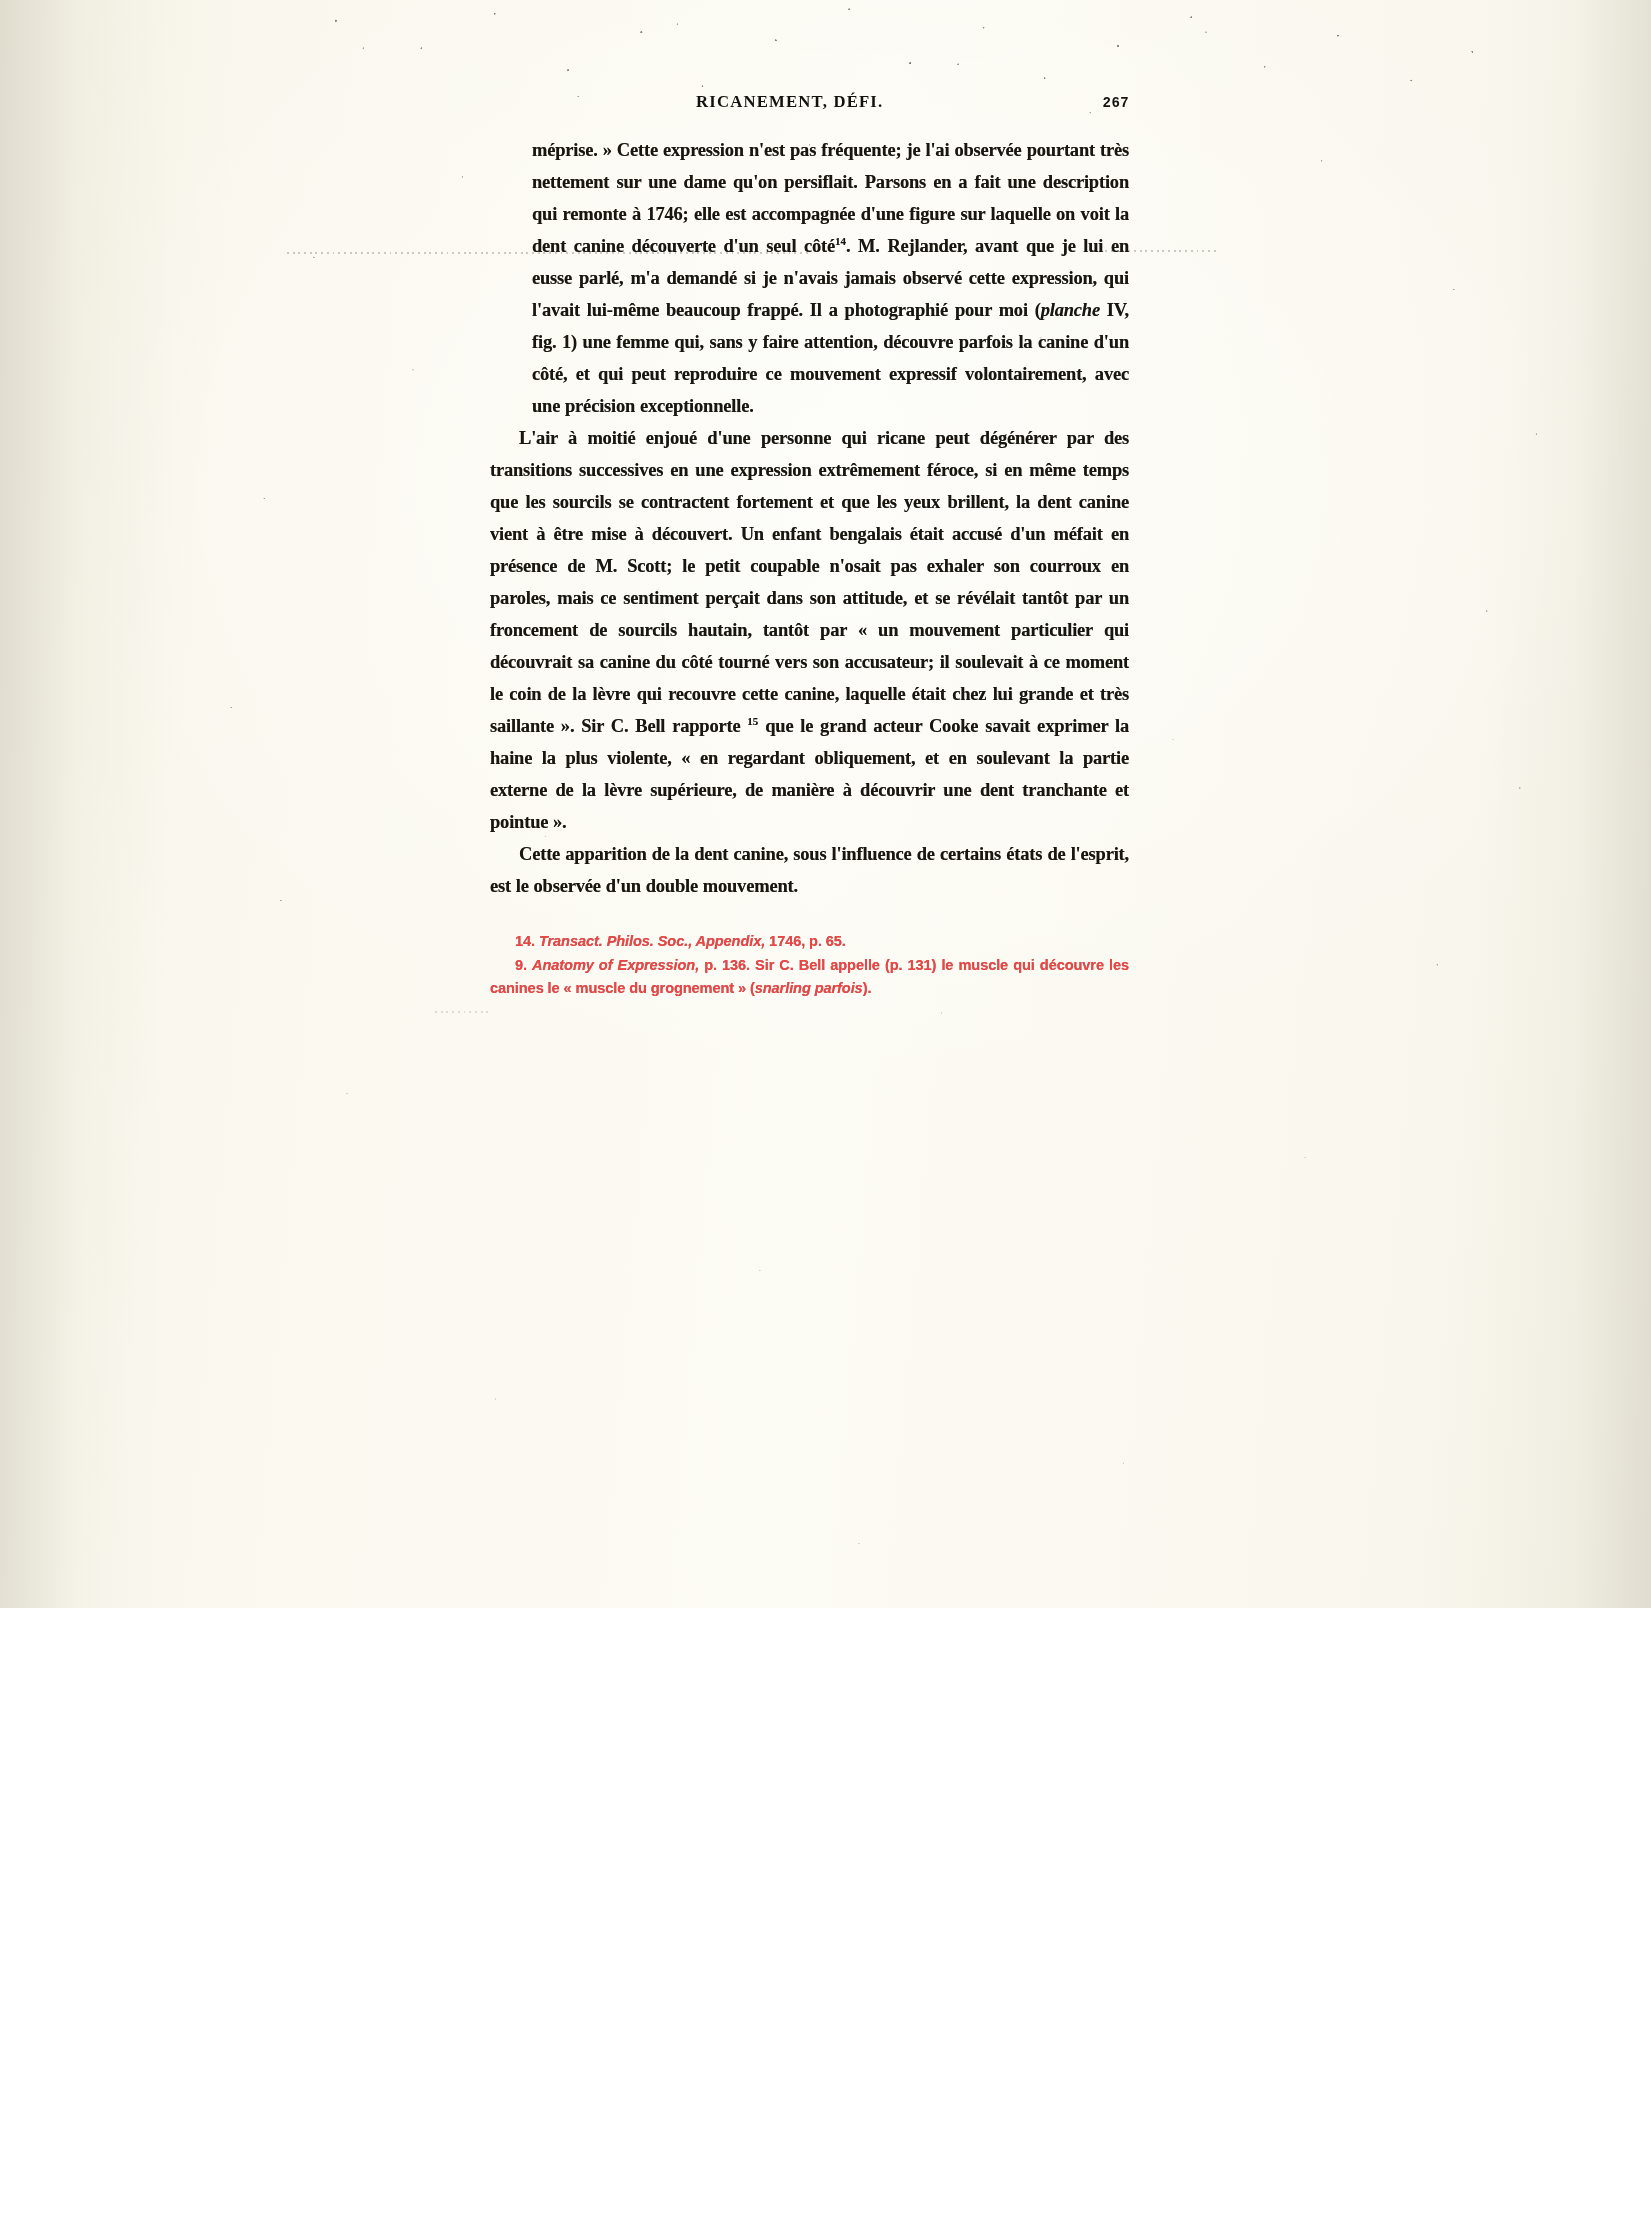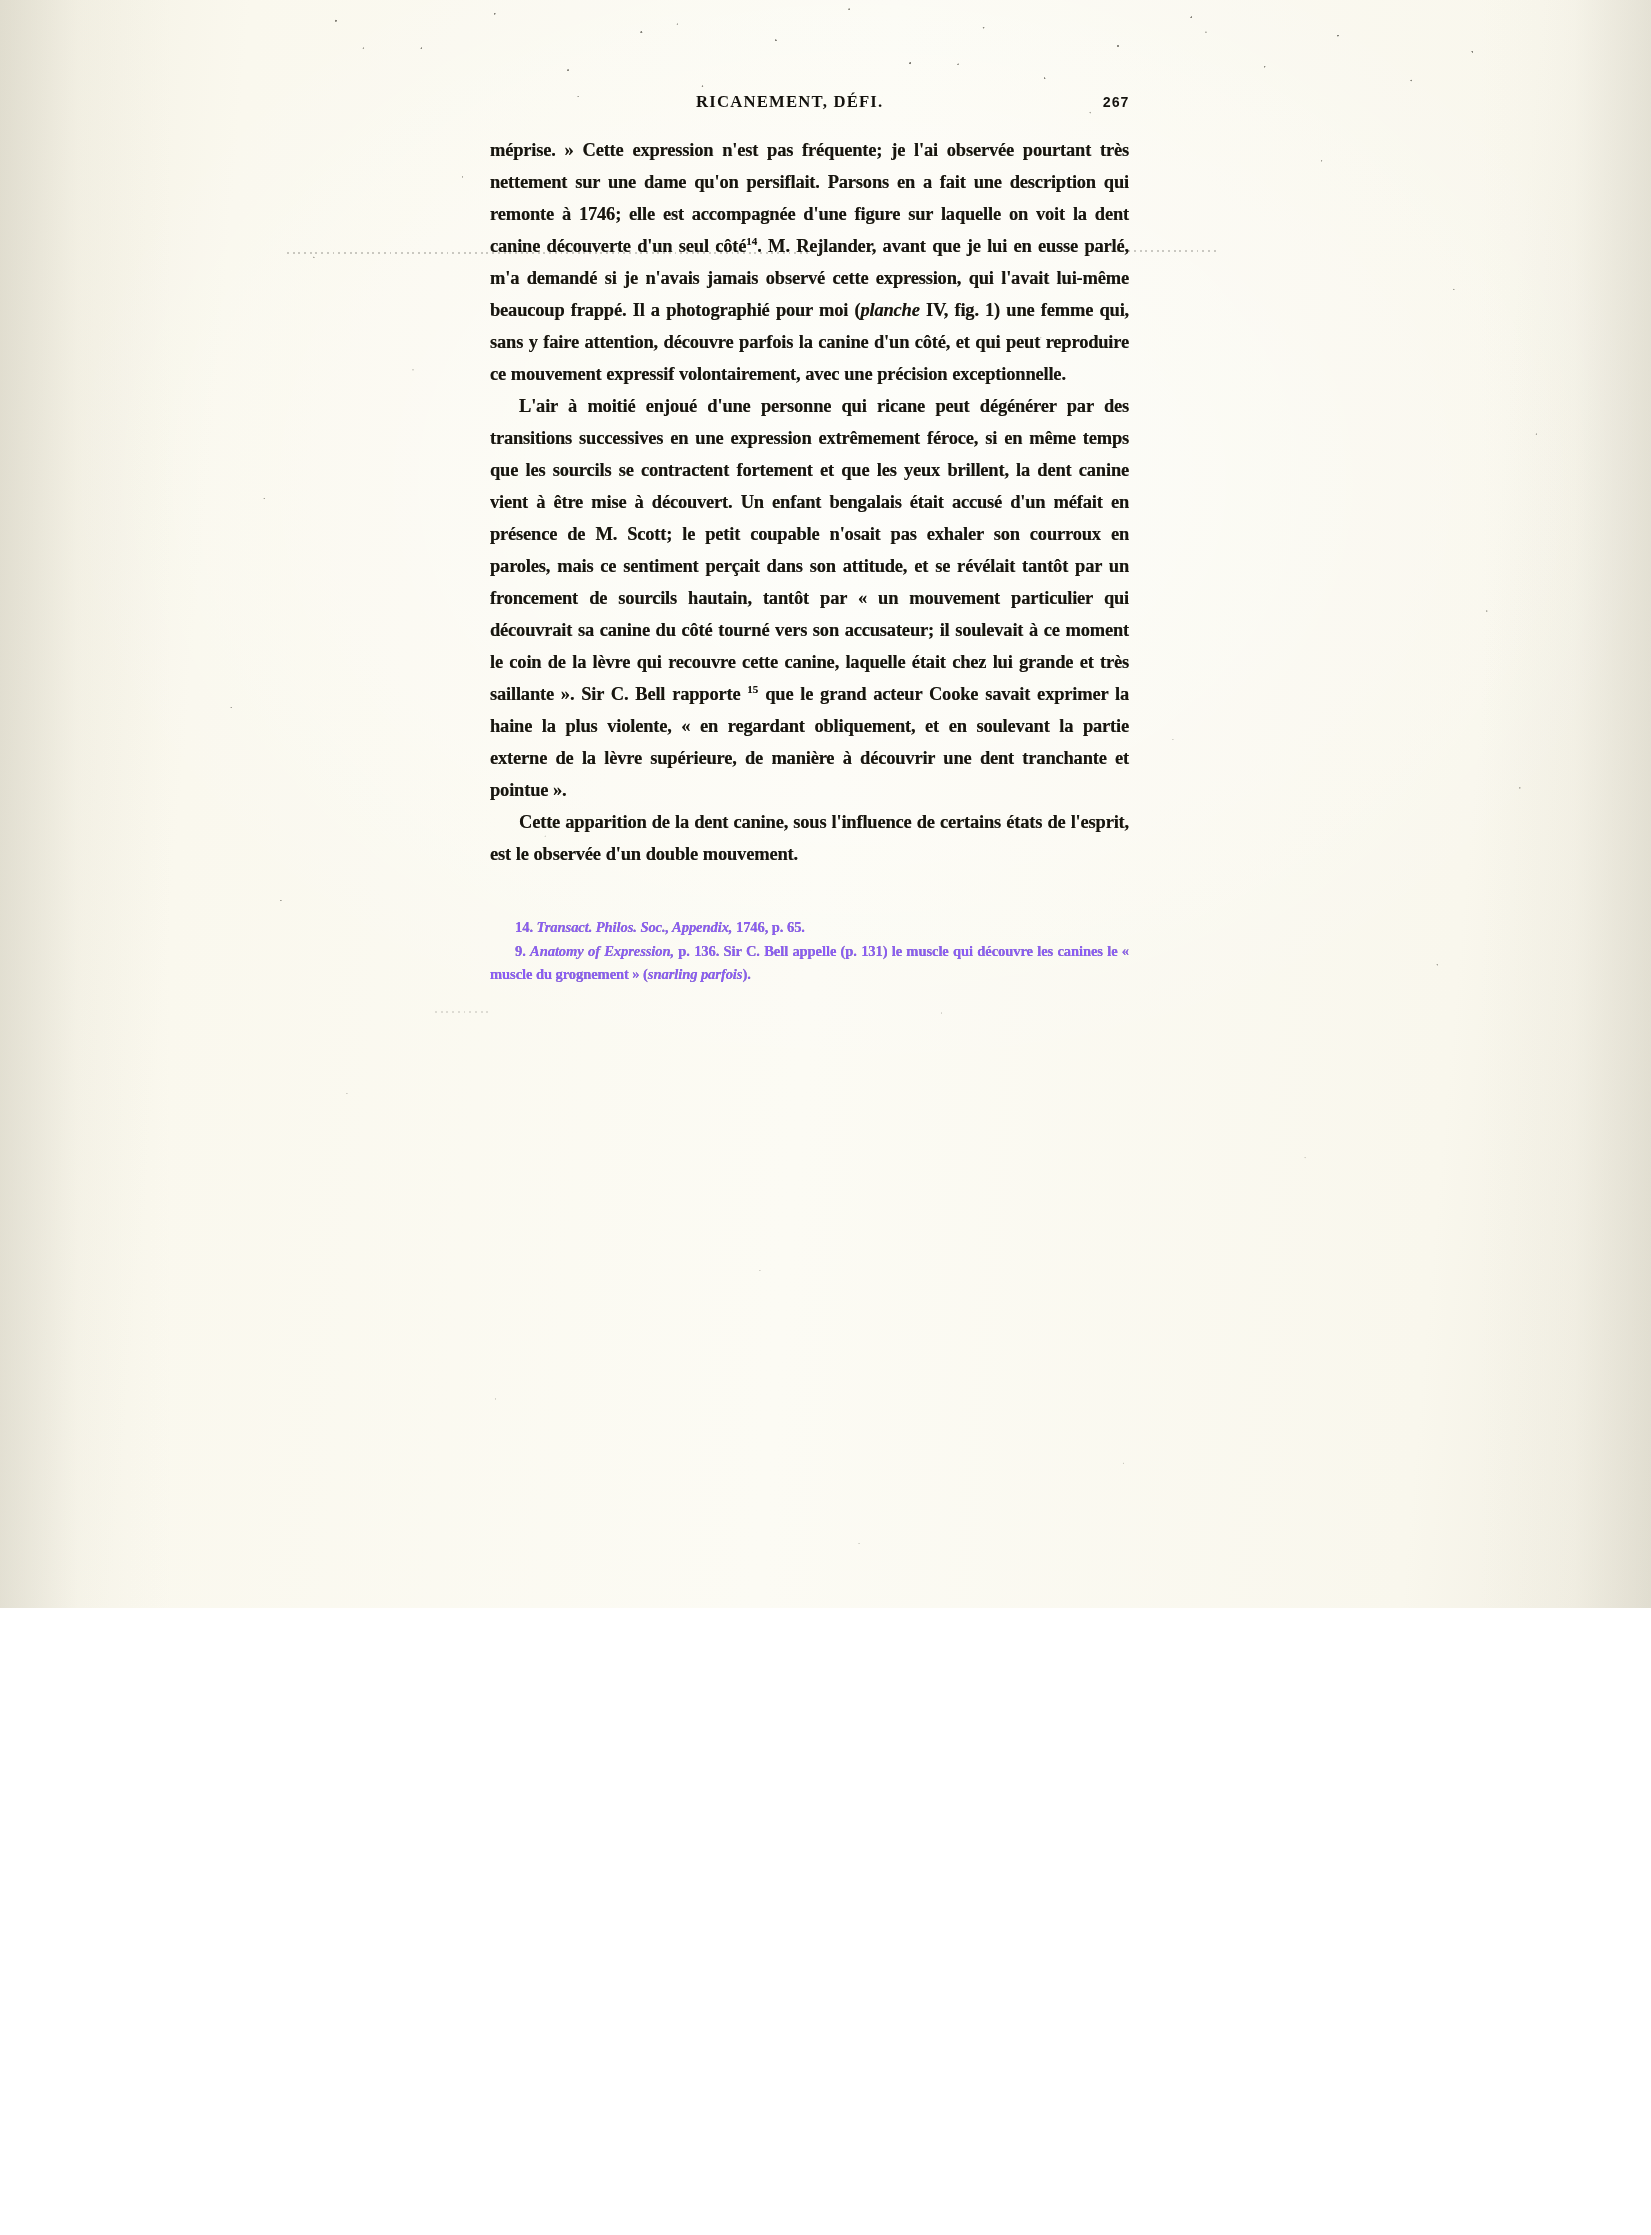--- a/index.html
+++ b/index.html
@@ -173,20 +173,21 @@
     margin: 0;
     text-indent: 29px;
     font-weight: bold;
     letter-spacing: -0.2px;
     word-spacing: 0.4px;
     
     text-shadow: 0 0 0.5px rgba(20,18,14,0.55);
   }
   .body-text p.first {
     text-indent: 0;
+    margin-left: 42px;
   }
   .body-text i {
     font-style: italic;
   }
   sup.fn-ref {
     font-size: 11px;
     font-weight: bold;
     vertical-align: super;
     line-height: 0;
     letter-spacing: 0;
@@ -195,25 +196,25 @@
   
   .fn-rule {
     width: 0;
     height: 0;
     margin: 21px 0 0 0;
     border: 0;
   }
 
   
   #footnotes {
-    margin-top: 25px;
-    font-family: Liberation Serif, serif;
+    margin-top: 7px;
+    font-family: Liberation Sans, sans-serif;
     font-size: 14.6px;
     line-height: 23.5px;
-    color: #8b5cf6;
+    color: #ef4444;
     text-align: justify;
   }
   #footnotes .fn {
     margin: 0;
     text-indent: 25px;
     font-weight: bold;
     letter-spacing: -0.1px;
     text-shadow: 0 0 0.5px rgba(20,18,14,0.5);
   }
   #footnotes .fn i {

